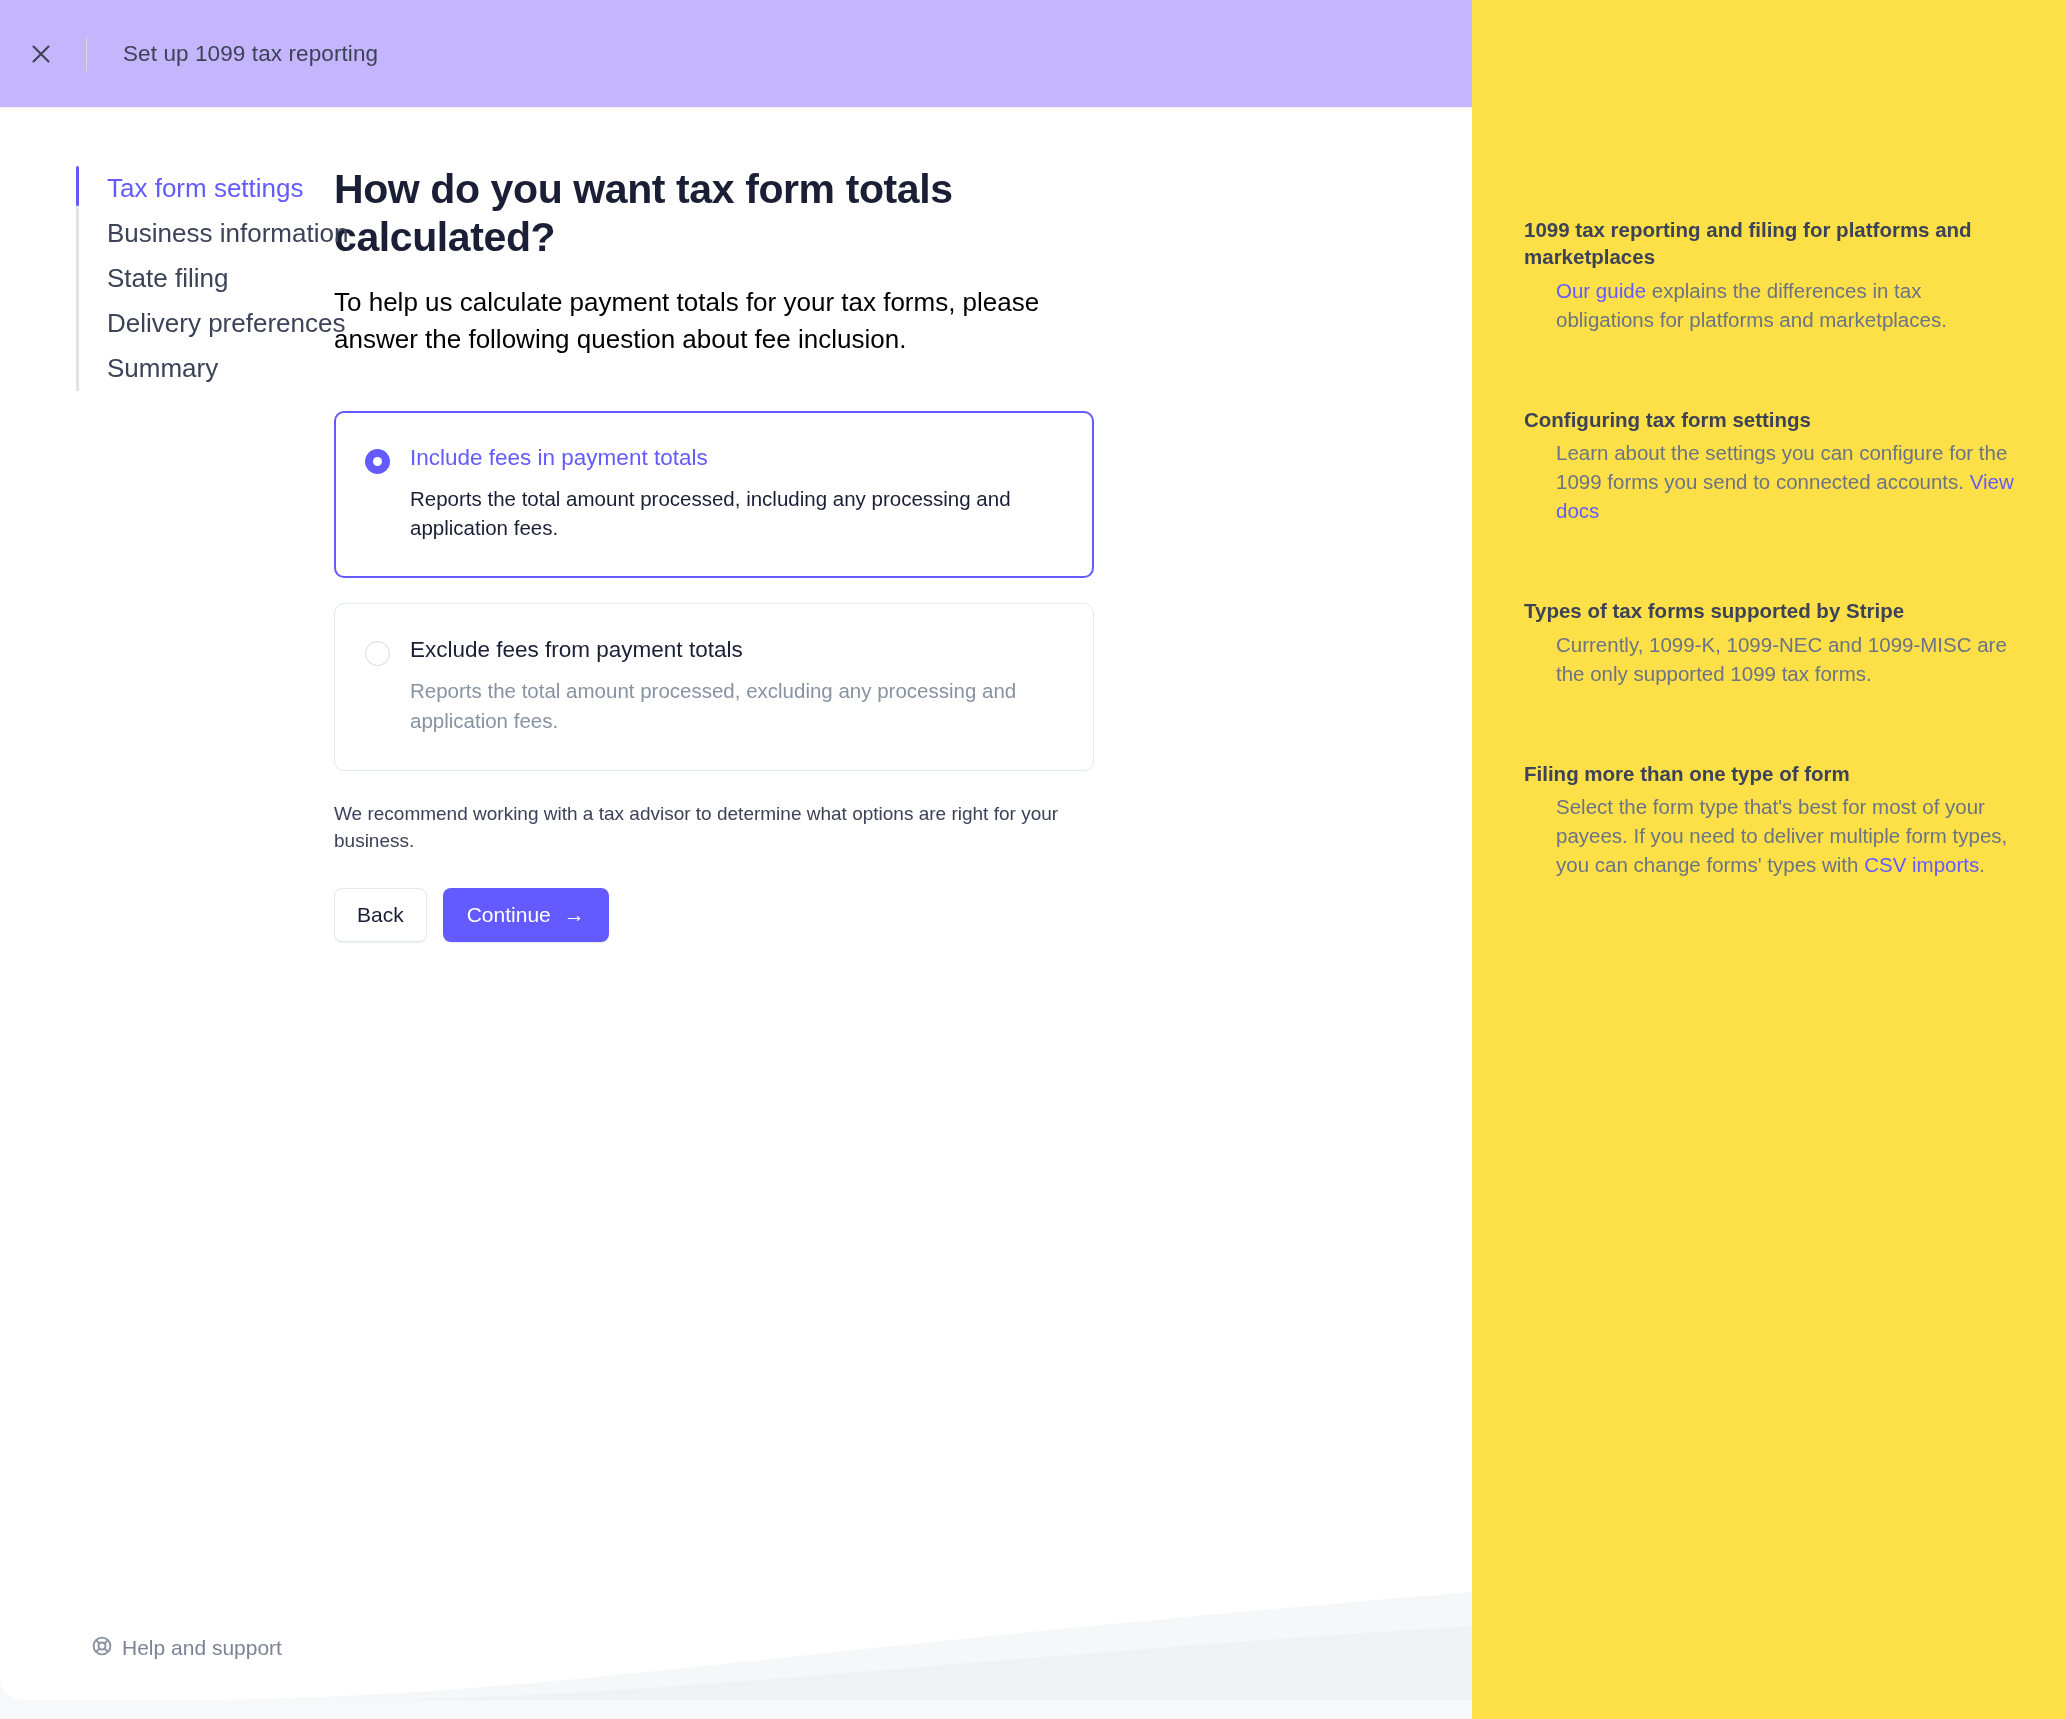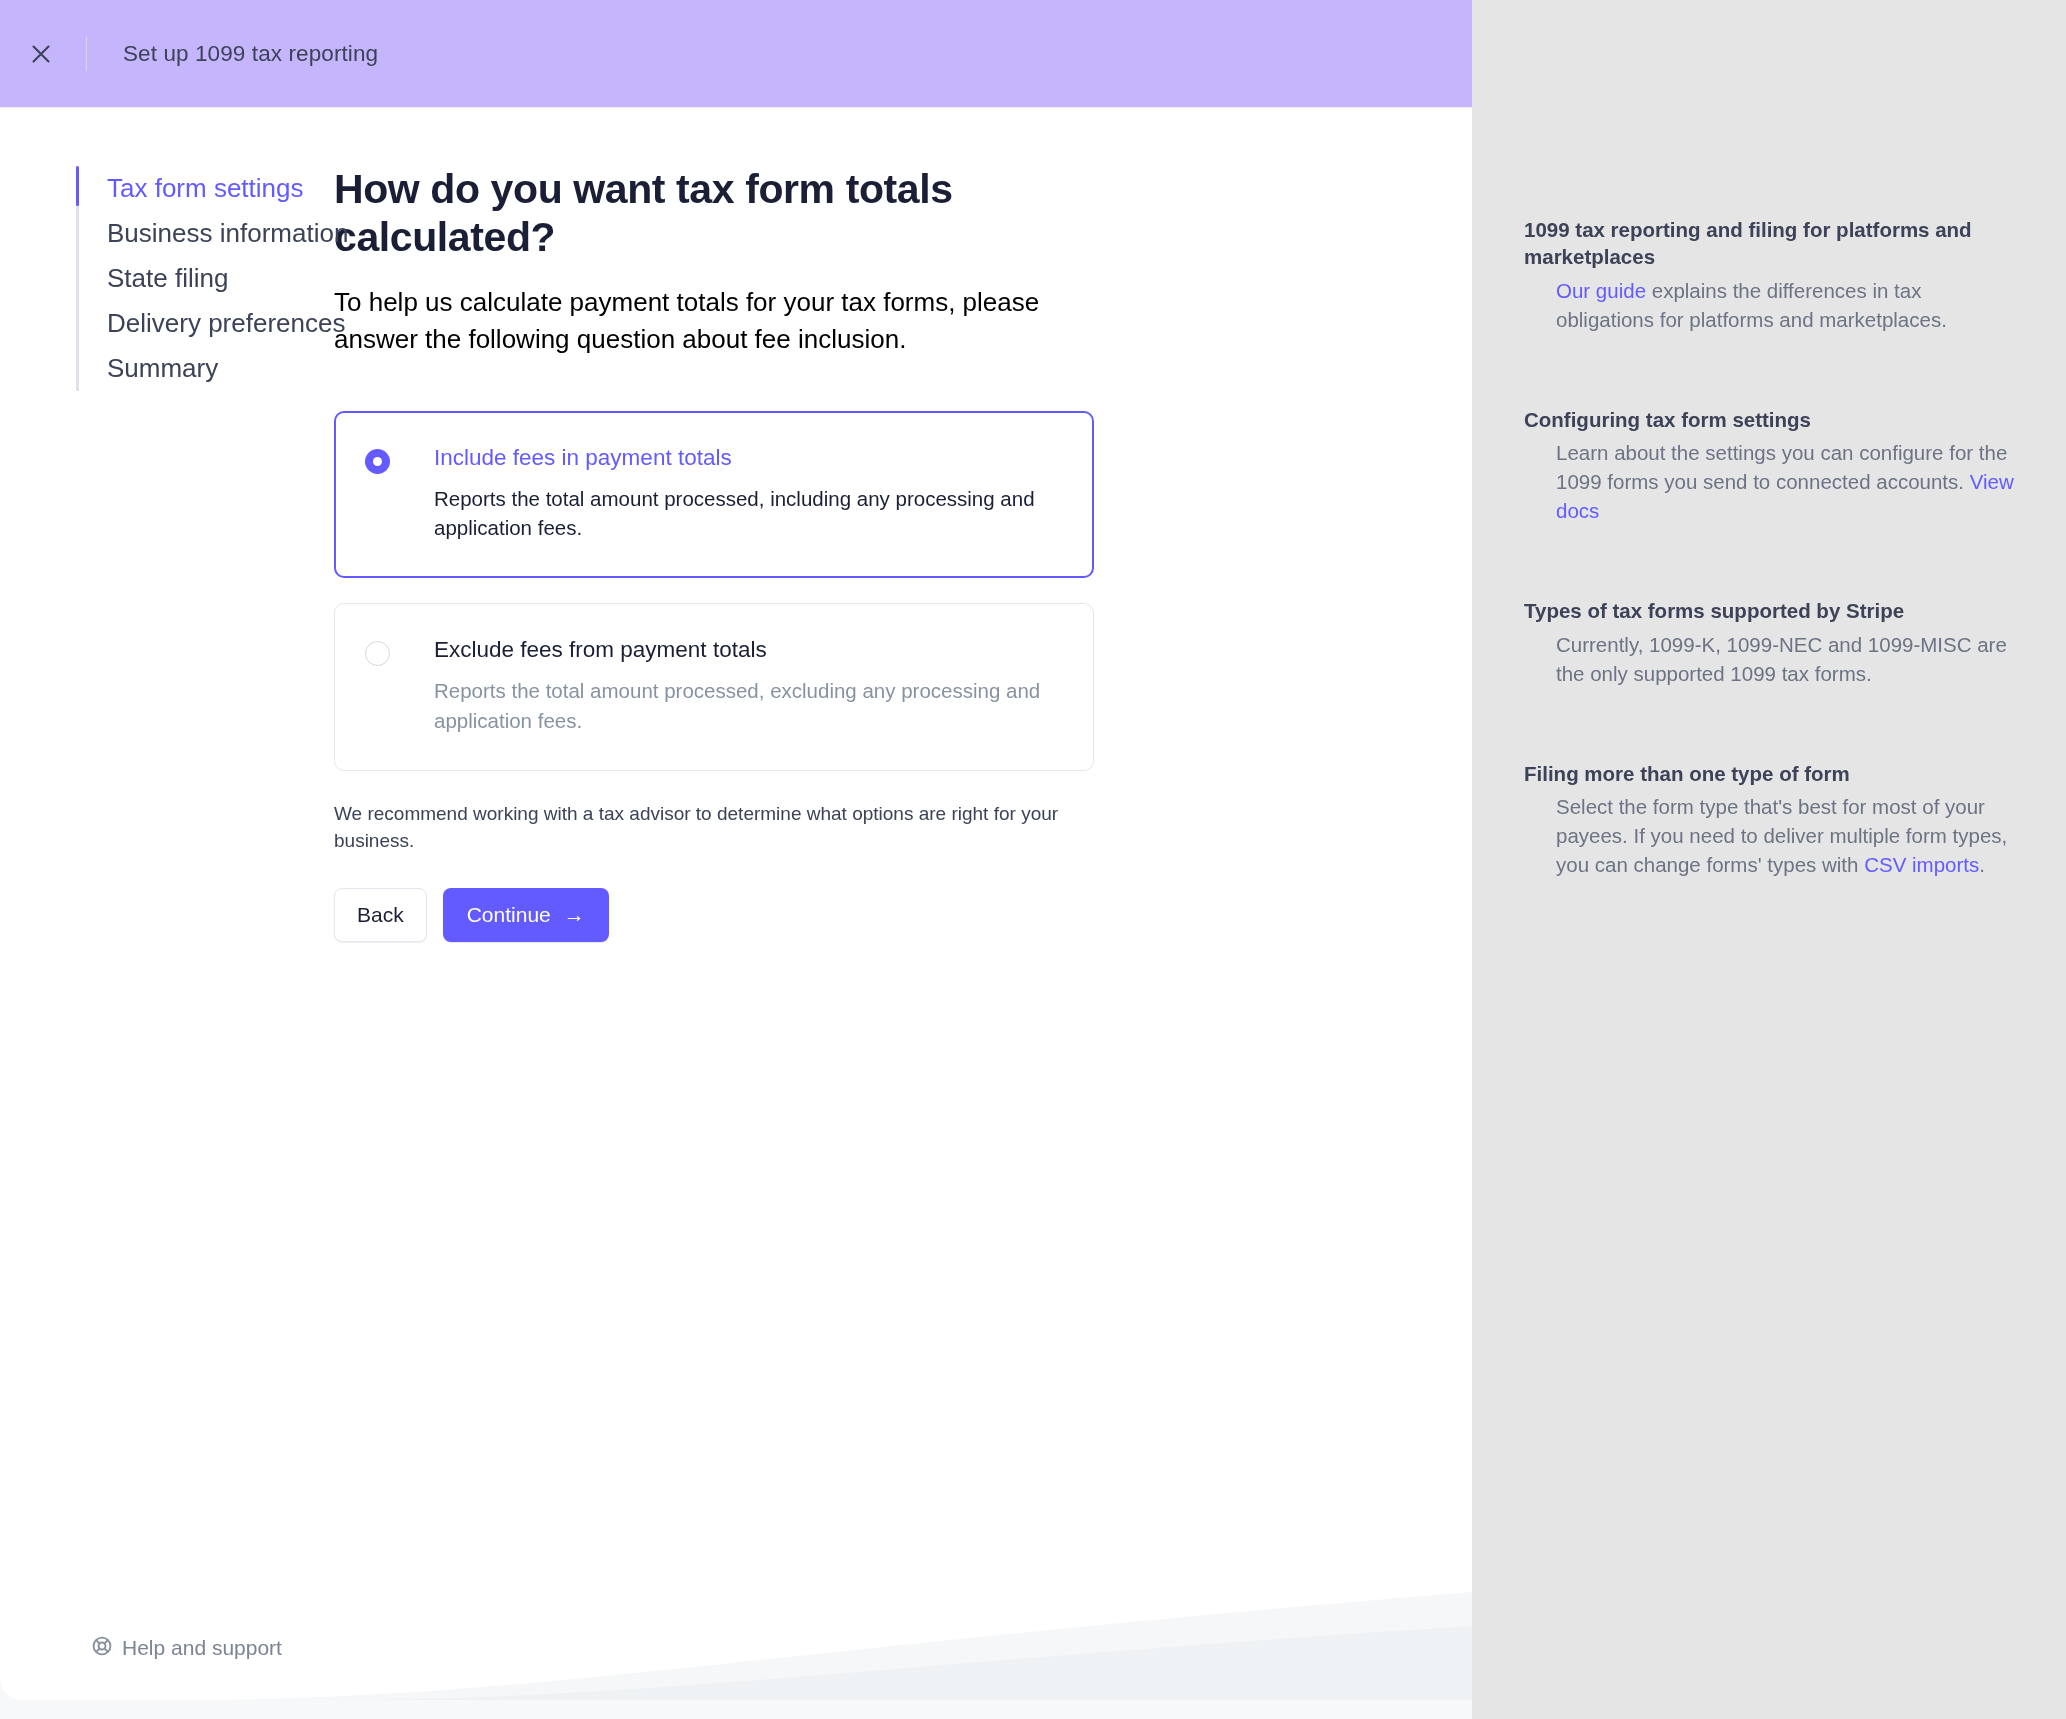--- a/index.html
+++ b/index.html
@@ -138,21 +138,21 @@
     border:1px solid #e3e8ee;
     border-radius:10px;
     padding:32px 40px 34px 30px;
     background:#fff;
   }
   .option-card.selected {
     border:2px solid #635bff;
     padding:31px 29px 33px 29px;
   }
   .option-card + .option-card { margin-top:25px; }
-  .option-row { display:flex; align-items:flex-start;gap:24px; }
+  .option-row { display:flex; align-items:flex-start; }
   .radio {
     width:25px; height:25px;
     border-radius:50%;
     flex:none;
     margin-top:5px;
     margin-right:20px;
     border:1.5px solid #d5dae0;
     background:#fff;
   }
   .radio.checked {
@@ -238,21 +238,21 @@
   .help-label {
     font-size:21px;
     color:#7b8394;
   }
 
   
   .help-rail {
     position:absolute;
     left:1472px; top:0;
     width:594px; height:1719px;
-    background:#e5e5e5;
+    background:#fde047;
     padding:216px 52px 0 52px;
     z-index:1;
   }
   .help-section + .help-section { margin-top:72px; }
   .help-heading {
     font-size:20.5px;
     font-weight:bold;
     color:#3c4257;
     line-height:1.33;
   }

